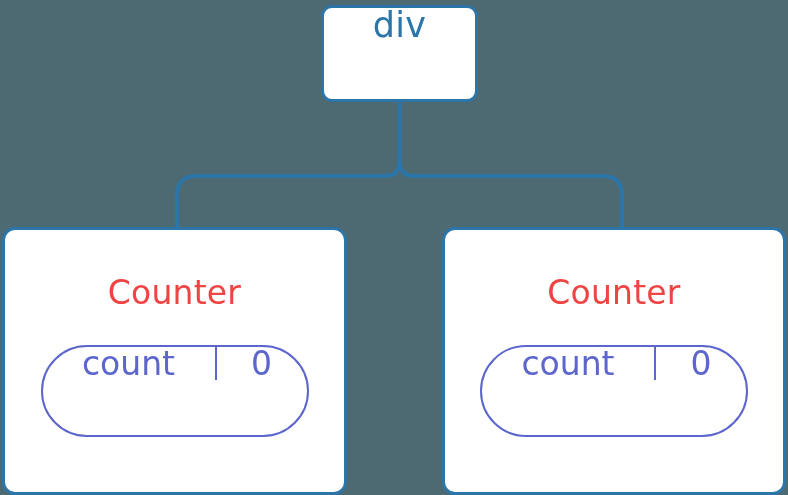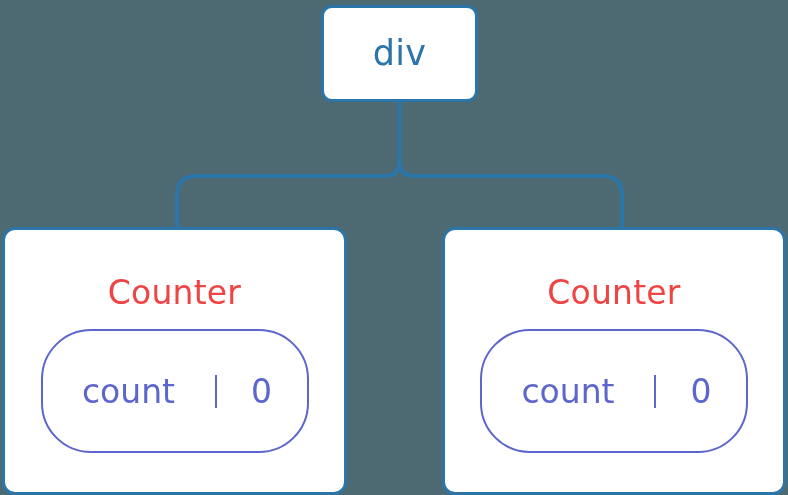--- a/index.html
+++ b/index.html
@@ -45,21 +45,20 @@
     align-items: center;
   }
 
   
   #node-div {
     left: 321px;
     top: 5px;
     width: 157px;
     height: 97px;
     border-radius: 11px;
-    justify-content: center;
   }
   .node-title-root {
     font-size: 35px;
     line-height: 1;
     color: #2c75a8;
     letter-spacing: 0.2px;
     white-space: nowrap;
   }
 
   
@@ -80,28 +79,28 @@
   .node-title-child {
     font-size: 33px;
     line-height: 1;
     color: #ef4444;
     letter-spacing: 0.2px;
     white-space: nowrap;
   }
 
   
   .state-pill {
-    margin-top: 20px;
+    margin-top: 36px;
     width: 268px;
-    height: 124px;
+    height: 92px;
     border: 2px solid #5c66cc;
     border-radius: 50px;
     box-sizing: border-box;
     display: flex;
-    align-items: center;
+    align-items: flex-start;
     background: transparent;
   }
   .pill-key {
     flex: 0 0 172px;
     display: flex;
     align-items: center;
     justify-content: center;
     border-right: 2px solid #5c66cc;
   }
   .pill-key-label {

